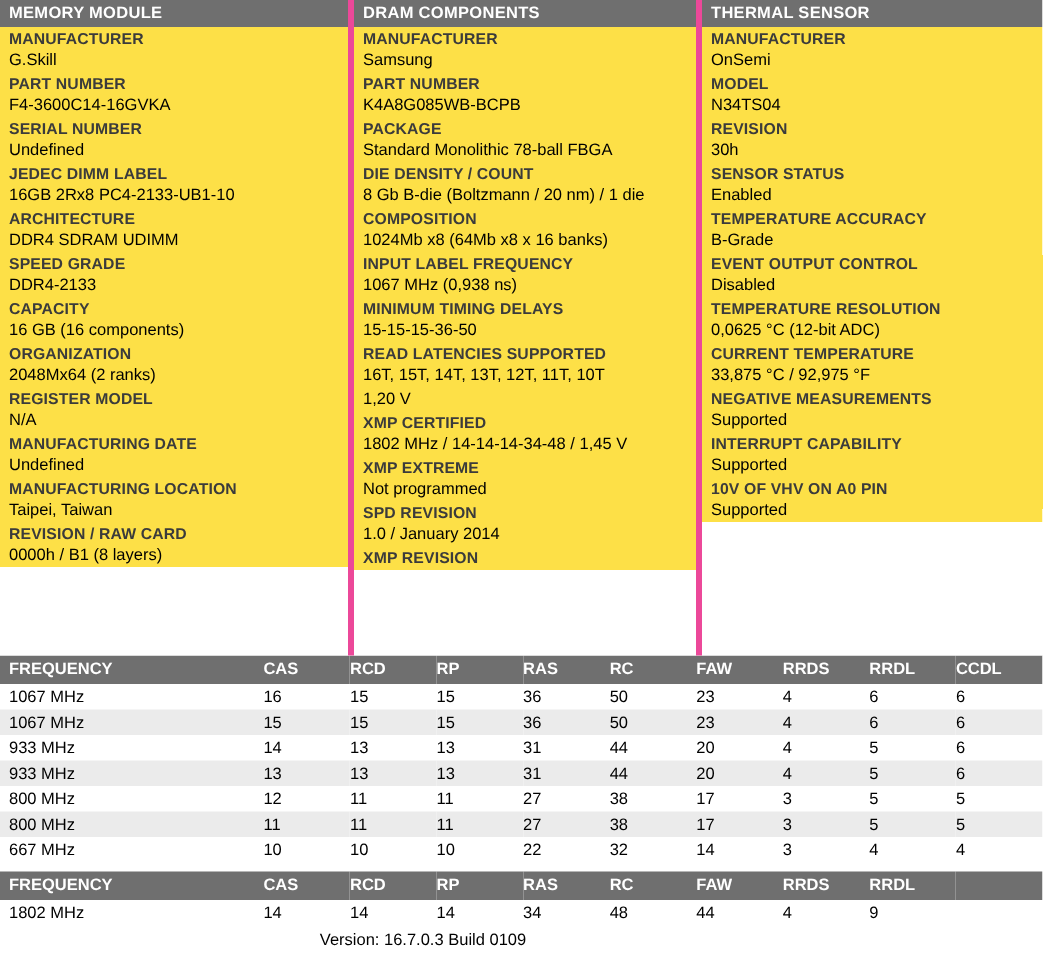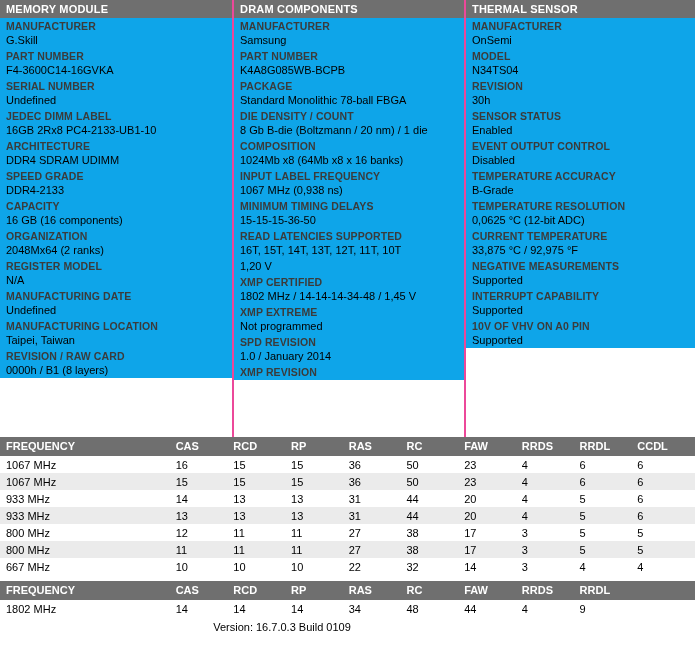--- a/index.html
+++ b/index.html
@@ -12,33 +12,33 @@
     color: #000000;
   }
   #root { width: 574px; height: 645px; position: relative; background: #fff; border-radius: 25px; }
 
   
   .panels { display: flex; width: 695px; height: 437px; }
   .panel { background: #ffffff; }
   .panel.col1 { width: 232px; }
   .panel.col2 { width: 232px; }
   .panel.col3 { width: 231px; }
-  .panel + .panel { border-left: 2px solid #ec4899; }
+  .panel + .panel { border-left: 4px solid #ec4899; }
 
   .panel-header {
     background: #6f6f6f;
     color: #ffffff;
     font-weight: bold;
     font-size: 11px;
     letter-spacing: 0.2px;
     padding: 3px 6px 4px 6px;
     height: 18px;
     line-height: 12px;
   }
-  .panel-body { padding: 0; background: #0ea5e9; }
+  .panel-body { padding: 0; background: #fde047; }
 
   .field { padding: 1px 6px 1px 6px; }
   .field .lbl {
     color: #3b3b3b;
     font-weight: bold;
     font-size: 10.5px;
     letter-spacing: 0.1px;
     line-height: 14px;
     white-space: nowrap;
   }
@@ -214,26 +214,26 @@
         </div>
         <div class="field">
           <div class="lbl">REVISION</div>
           <div class="val">30h</div>
         </div>
         <div class="field">
           <div class="lbl">SENSOR STATUS</div>
           <div class="val">Enabled</div>
         </div>
         <div class="field">
+          <div class="lbl">TEMPERATURE ACCURACY</div>
+          <div class="val">B-Grade</div>
+        </div>
+        <div class="field">
           <div class="lbl">EVENT OUTPUT CONTROL</div>
           <div class="val">Disabled</div>
-        </div>
-        <div class="field">
-          <div class="lbl">TEMPERATURE ACCURACY</div>
-          <div class="val">B-Grade</div>
         </div>
         <div class="field">
           <div class="lbl">TEMPERATURE RESOLUTION</div>
           <div class="val">0,0625 °C (12-bit ADC)</div>
         </div>
         <div class="field">
           <div class="lbl">CURRENT TEMPERATURE</div>
           <div class="val">33,875 °C / 92,975 °F</div>
         </div>
         <div class="field">

